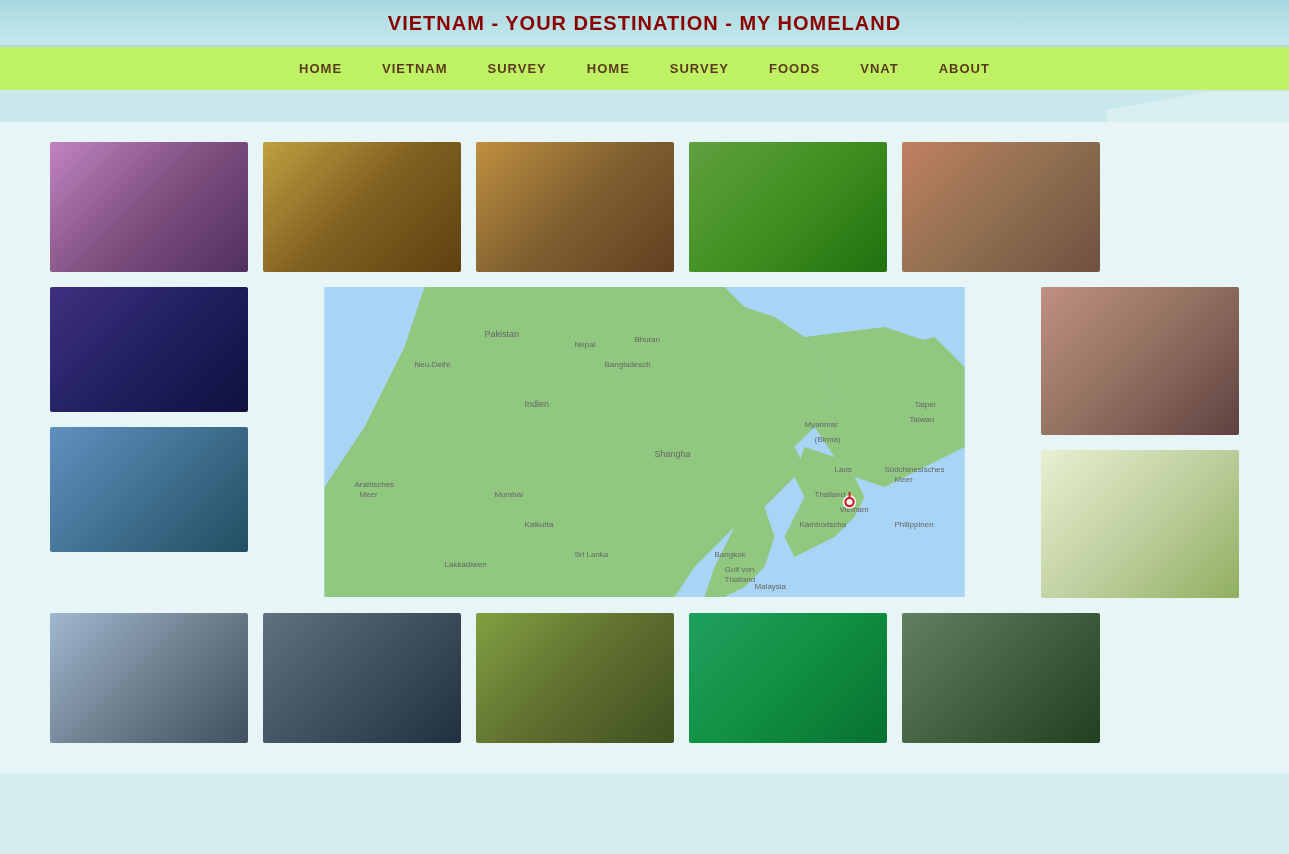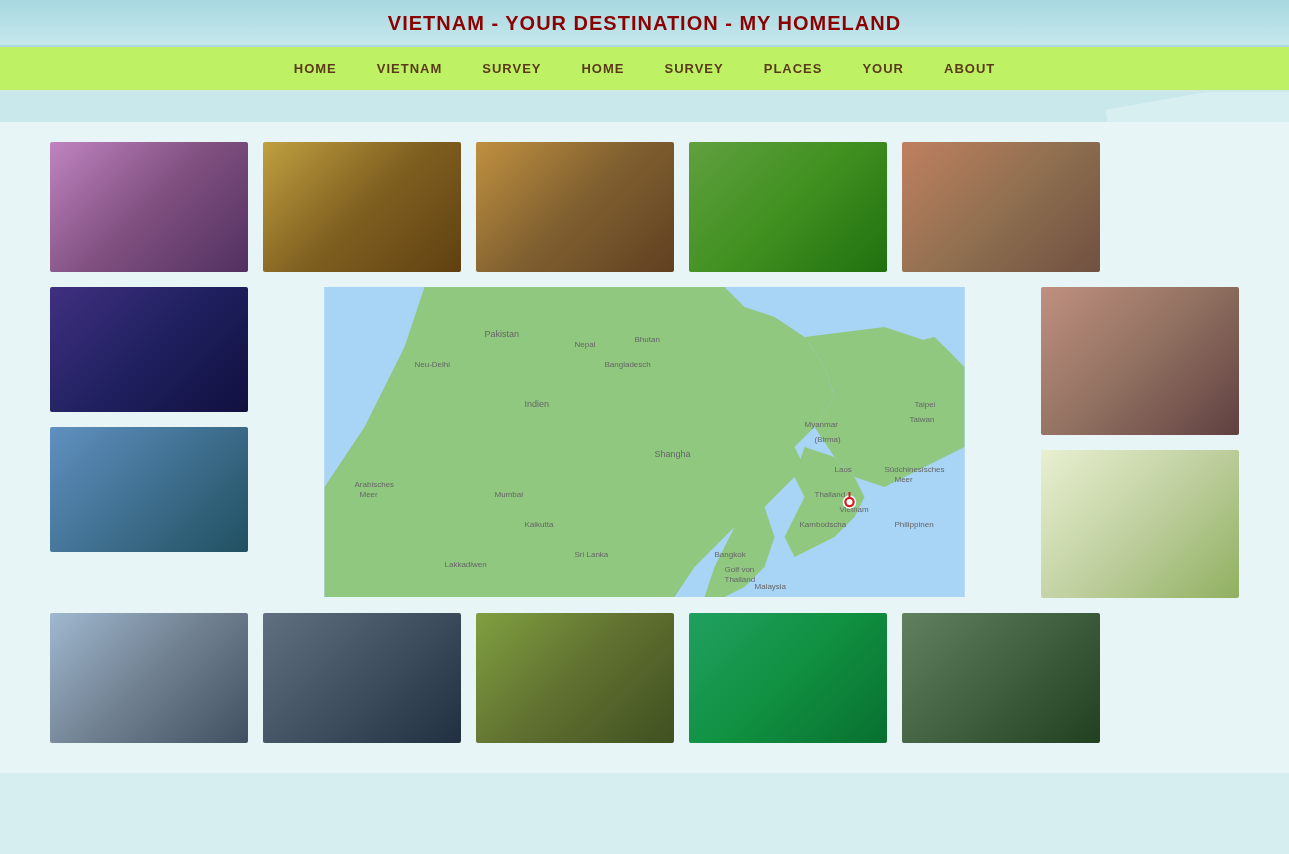--- a/index.html
+++ b/index.html
@@ -165,22 +165,22 @@
 <div class="header-top">
   <span class="site-title">VIETNAM - YOUR DESTINATION - MY HOMELAND</span>
 </div>
 
 <nav class="nav-bar">
   <a class="nav-item" href="#">HOME</a>
   <a class="nav-item" href="#">VIETNAM</a>
   <a class="nav-item" href="#">SURVEY</a>
   <a class="nav-item" href="#">HOME</a>
   <a class="nav-item" href="#">SURVEY</a>
-  <a class="nav-item" href="#">PLACES</a>
-  <a class="nav-item" href="#">YOUR</a>
+  <a class="nav-item" href="#">FOODS</a>
+  <a class="nav-item" href="#">VNAT</a>
   <a class="nav-item" href="#">ABOUT</a>
 </nav>
 
 <div class="deco-strip"></div>
 
 <div class="main-content">
   <div class="photo-grid">
 
     <div class="photo-row row-1">
       <div class="photo-cell">

